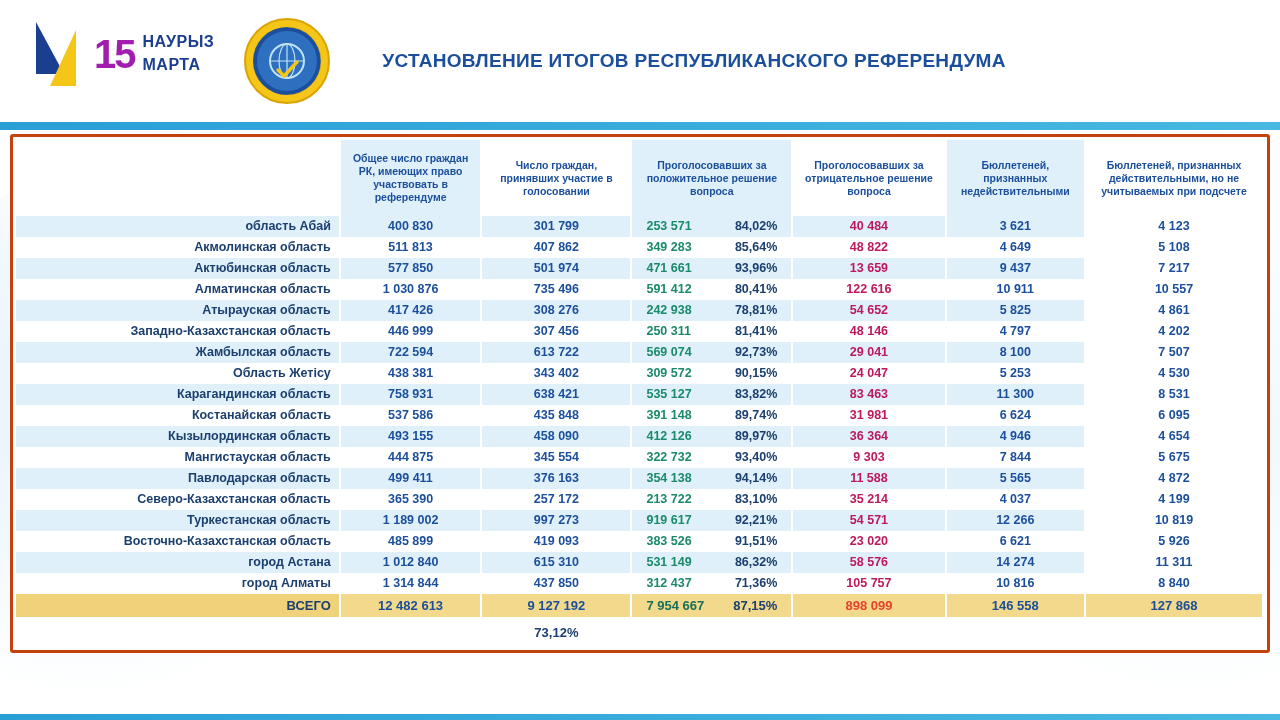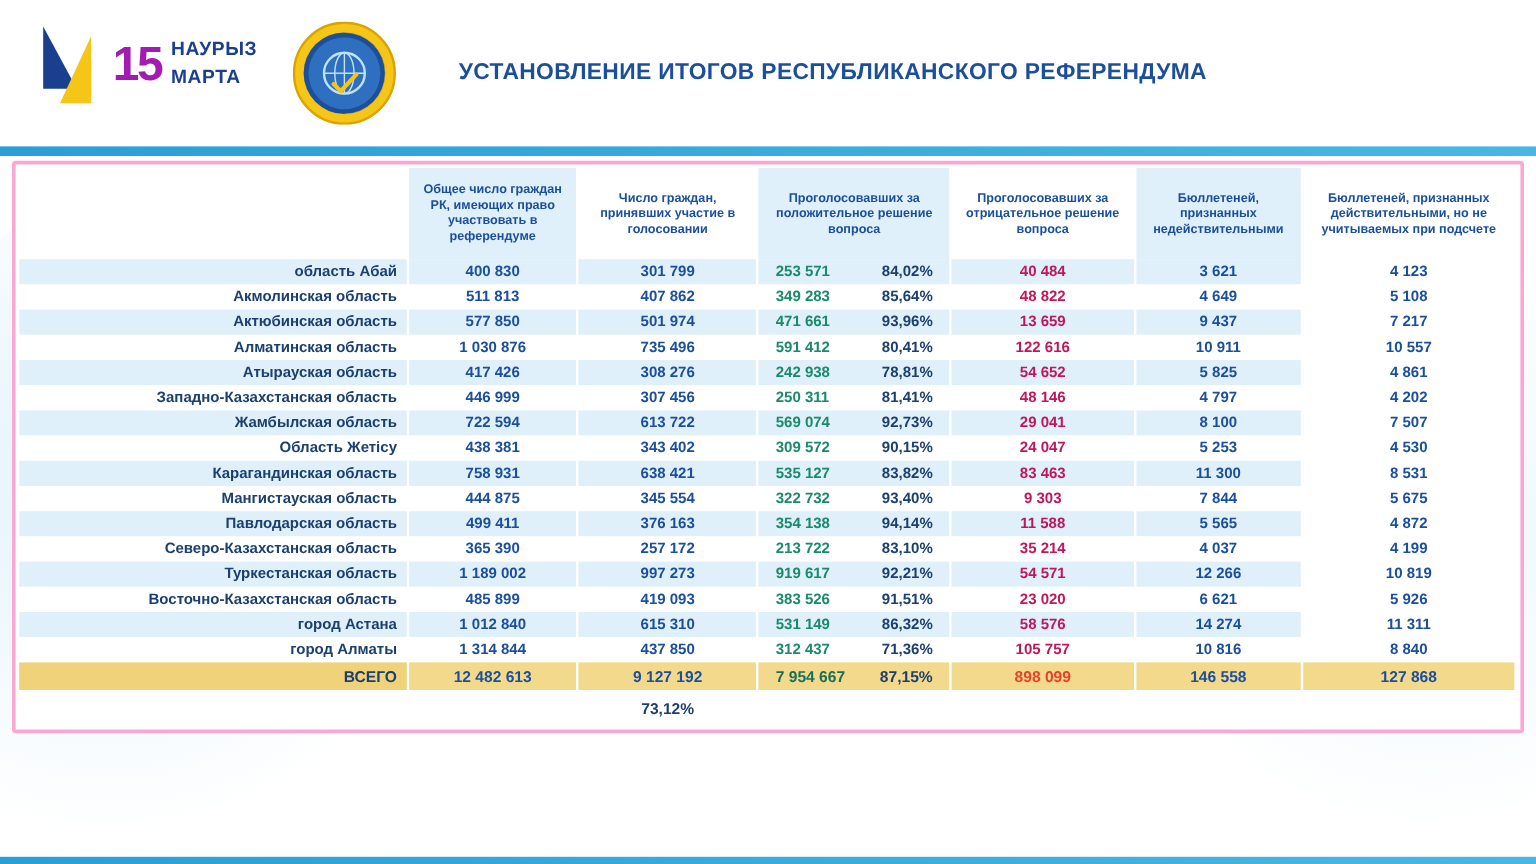--- a/index.html
+++ b/index.html
@@ -107,21 +107,21 @@
     left: 0; top: 122px;
     width: 1280px; height: 8px;
     background: linear-gradient(90deg,#2a9fd6,#48b8e2);
   }
 
   
   .table-wrap {
     position: absolute;
     left: 10px; top: 134px;
     width: 1260px;
-    border: 3px solid #f9a8d4;
+    border: 3px solid #c2410c;
     border-radius: 3px;
     background: #ffffff;
     padding: 3px;
     z-index: 2;
   }
   table {
     width: 100%;
     border-collapse: collapse;
     table-layout: fixed;
   }
@@ -390,20 +390,48 @@
               <div class="cell-split">
                 <span class="v">535 127</span>
                 <span class="p">83,82%</span>
               </div>
             </td>
             <td class="c-neg stripe">83 463</td>
             <td class="c-num stripe">11 300</td>
             <td class="c-num">8 531</td>
           </tr>
           <tr>
+            <td class="c-name">Костанайская область</td>
+            <td class="c-num stripe">537 586</td>
+            <td class="c-num stripe">435 848</td>
+            <td class="stripe">
+              <div class="cell-split">
+                <span class="v">391 148</span>
+                <span class="p">89,74%</span>
+              </div>
+            </td>
+            <td class="c-neg stripe">31 981</td>
+            <td class="c-num stripe">6 624</td>
+            <td class="c-num">6 095</td>
+          </tr>
+          <tr>
+            <td class="c-name">Кызылординская область</td>
+            <td class="c-num stripe">493 155</td>
+            <td class="c-num stripe">458 090</td>
+            <td class="stripe">
+              <div class="cell-split">
+                <span class="v">412 126</span>
+                <span class="p">89,97%</span>
+              </div>
+            </td>
+            <td class="c-neg stripe">36 364</td>
+            <td class="c-num stripe">4 946</td>
+            <td class="c-num">4 654</td>
+          </tr>
+          <tr>
             <td class="c-name">Мангистауская область</td>
             <td class="c-num stripe">444 875</td>
             <td class="c-num stripe">345 554</td>
             <td class="stripe">
               <div class="cell-split">
                 <span class="v">322 732</span>
                 <span class="p">93,40%</span>
               </div>
             </td>
             <td class="c-neg stripe">9 303</td>

